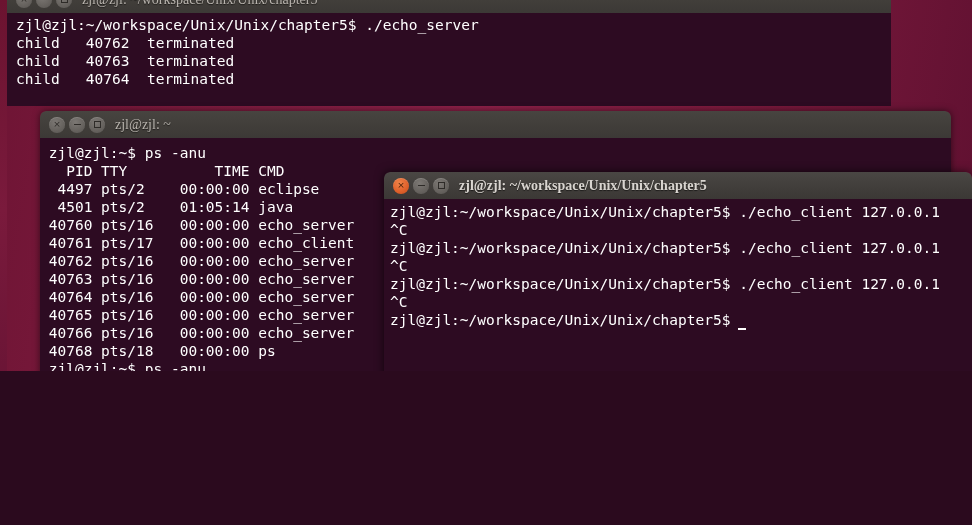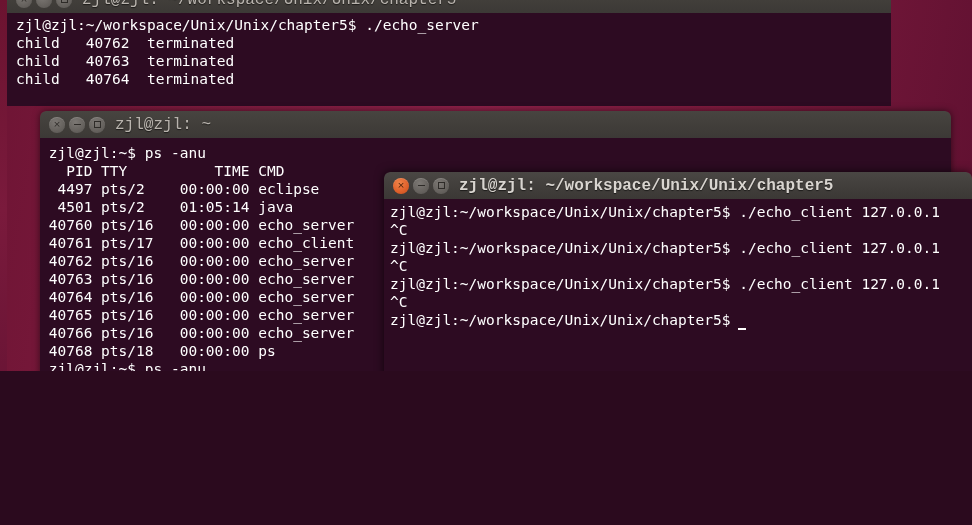--- a/index.html
+++ b/index.html
@@ -80,22 +80,22 @@
     width: 7px; height: 1.5px;
     background: #2e2b28;
   }
   .wbtn .sq {
     width: 7px; height: 7px;
     border: 1.5px solid #2e2b28;
     box-sizing: border-box;
   }
   .wtitle {
     color: #d9d5d0;
-    font-family: Liberation Mono, monospace;
-    font-size: 16px;
+    font-family: Liberation Serif, serif;
+    font-size: 14px;
     font-weight: bold;
     white-space: nowrap;
     text-shadow: 0 1px 1px rgba(0,0,0,0.55);
   }
   .wtitle.dim { color: #b9b4ae; font-weight: normal; }
 
   .termbody {
     background: #2d0b22;
     position: relative;
     overflow: hidden;

